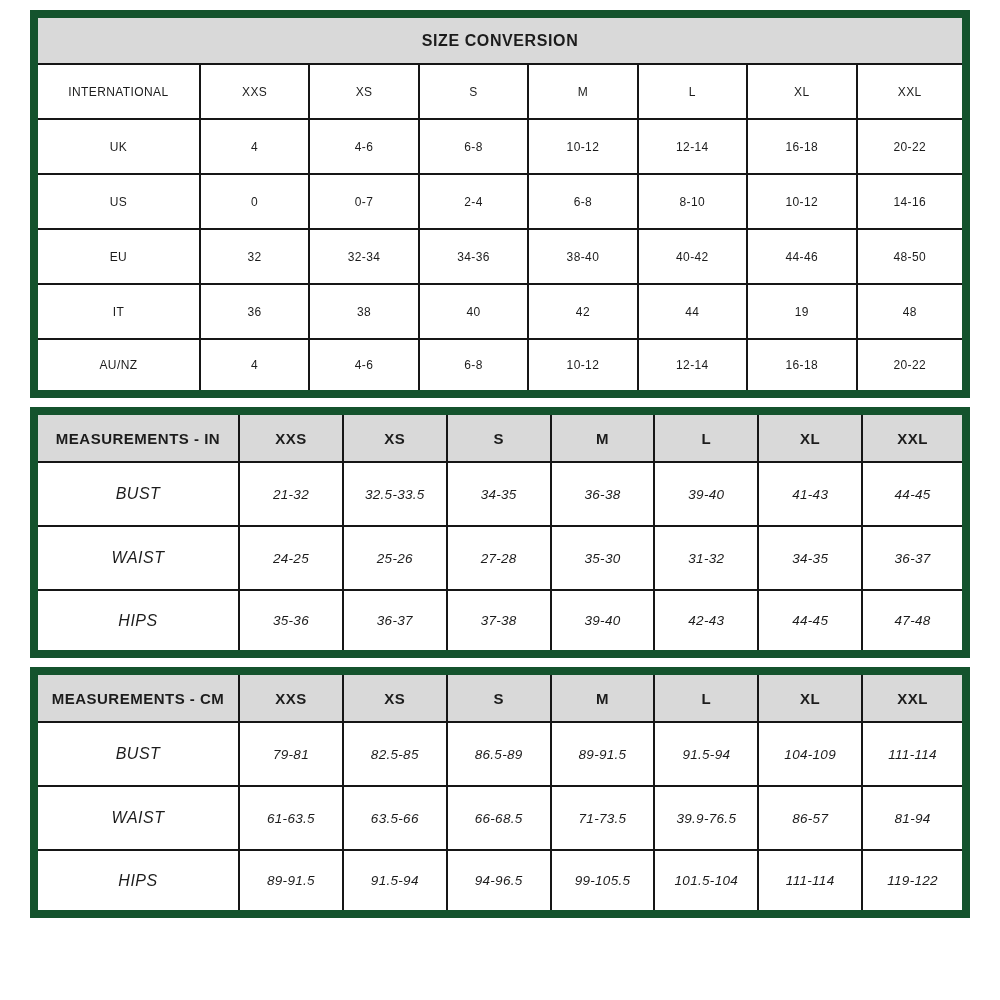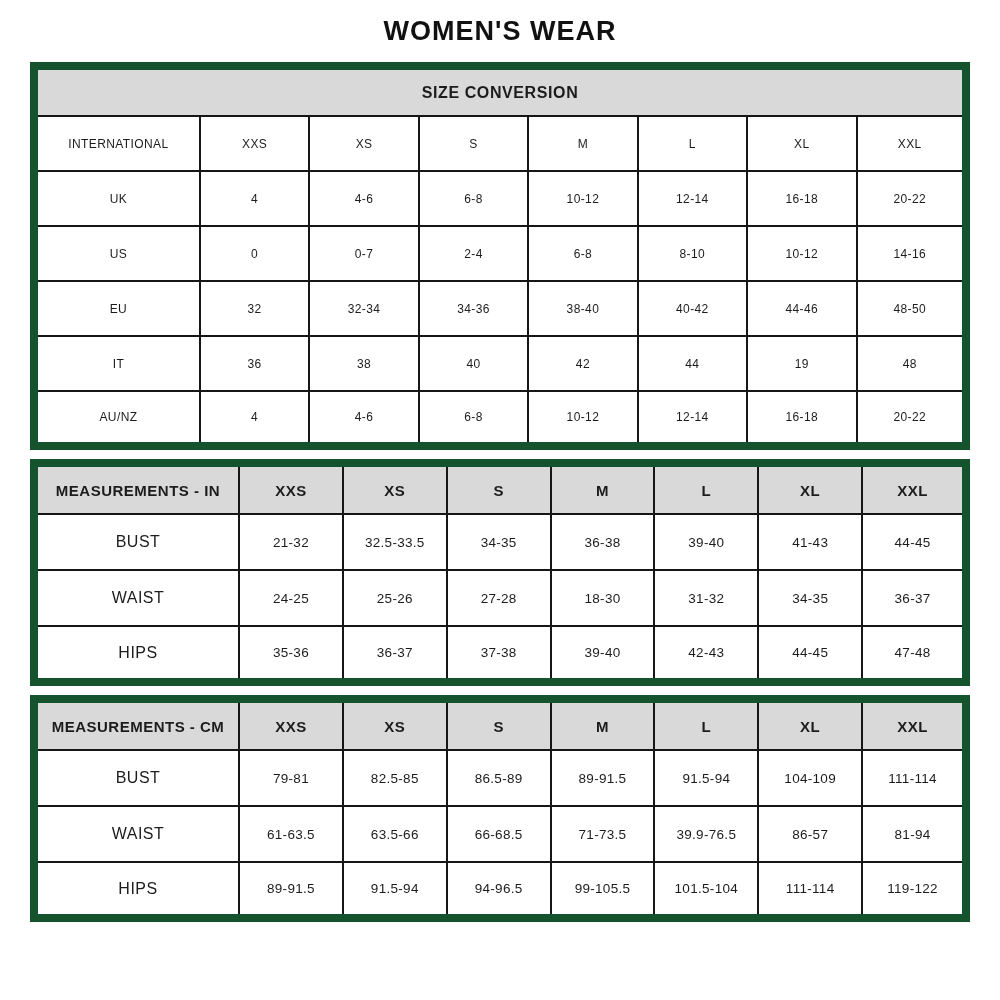--- a/index.html
+++ b/index.html
@@ -57,37 +57,37 @@
   .tbl-conv .c-label { width: 17.8%; }
   
   .tbl-meas thead th {
     height: 51px;
     background: #d9d9d9;
     font-size: 15px;
     font-weight: 700;
     letter-spacing: 0.5px;
   }
   .tbl-meas td {
-    height: 56px;
+    height: 64px;
     font-size: 13.5px;
     font-weight: 400;
     letter-spacing: 0.3px;
+    font-style: italic;
   }
   .tbl-meas td.rowlab {
     font-size: 16px;
     letter-spacing: 0.5px;
   }
   .tbl-meas .c-label { width: 22%; }
 </style>
 </head>
 <body>
 
 <div class="page">
 
-  <h1 class="title">WOMEN'S WEAR</h1>
 
   <table class="tbl tbl-conv">
     <colgroup>
       <col class="c-label">
         <col>
         <col>
         <col>
         <col>
         <col>
         <col>
@@ -194,21 +194,21 @@
           <td>36-38</td>
           <td>39-40</td>
           <td>41-43</td>
           <td>44-45</td>
         </tr>
         <tr>
           <td class="rowlab">WAIST</td>
           <td>24-25</td>
           <td>25-26</td>
           <td>27-28</td>
-          <td>18-30</td>
+          <td>35-30</td>
           <td>31-32</td>
           <td>34-35</td>
           <td>36-37</td>
         </tr>
         <tr>
           <td class="rowlab">HIPS</td>
           <td>35-36</td>
           <td>36-37</td>
           <td>37-38</td>
           <td>39-40</td>

